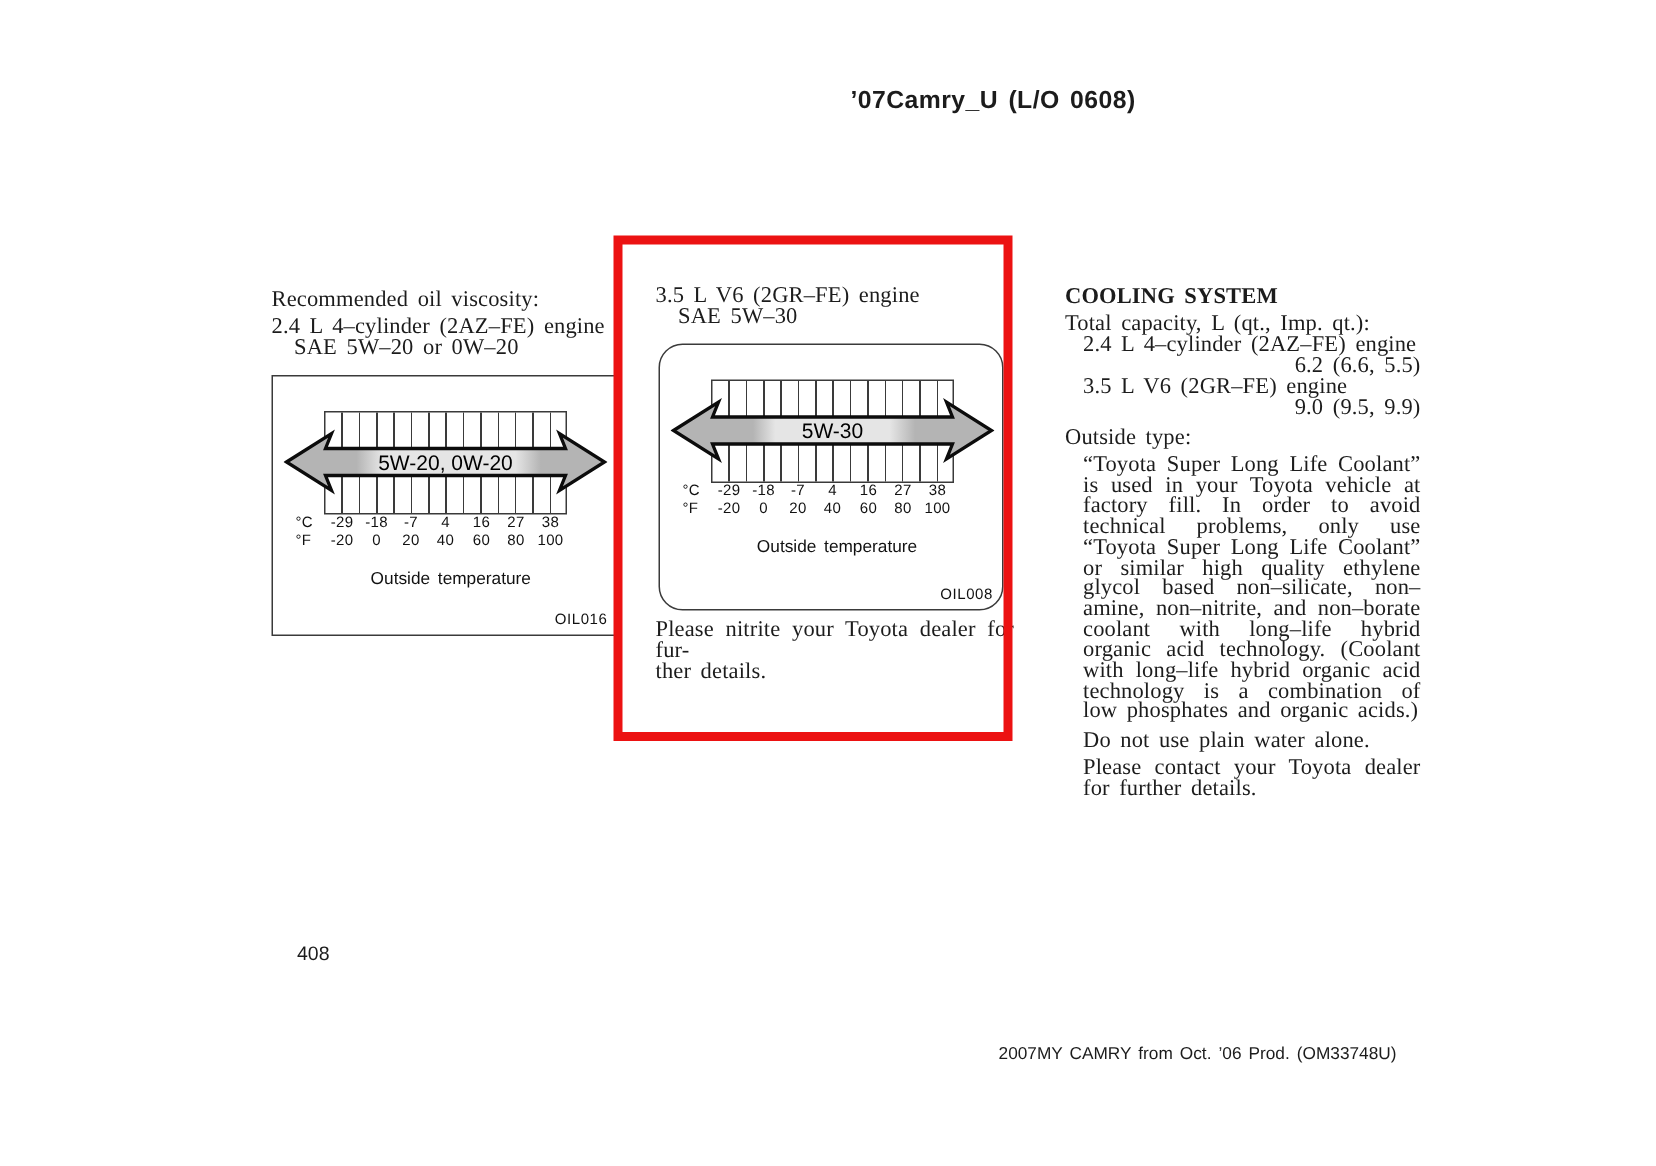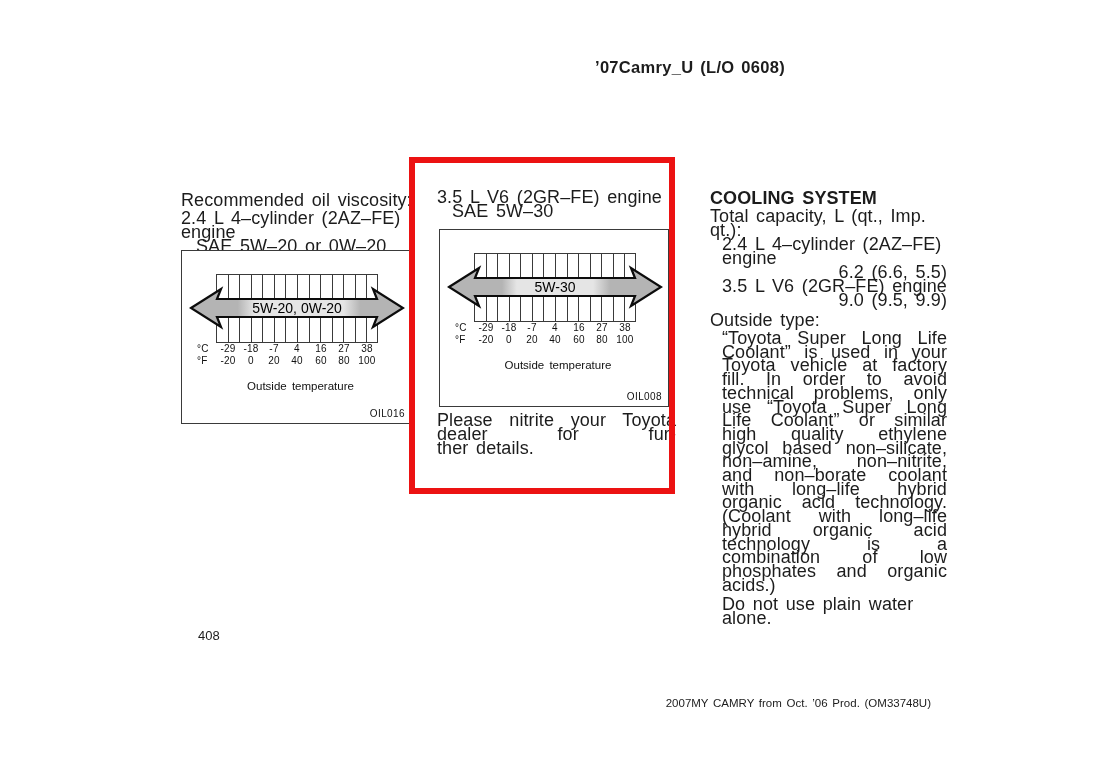--- a/index.html
+++ b/index.html
@@ -2,22 +2,22 @@
 <html><head>
 <meta charset="utf-8">
 <style>
   html,body{margin:0;padding:0;background:#ffffff;}
   .page{
     position:relative;width:1104px;height:777px;overflow:hidden;
     background:#ffffff;color:#1c1c1c;
     font-family:"Liberation Sans","DejaVu Sans",sans-serif;
   }
   .abs{position:absolute;}
-  .doc-title{font-size:16.5px;font-weight:bold;letter-spacing:.3px;word-spacing:2px;margin-left:28px;}
-  .txt{font-size:18px;line-height:14px;word-spacing:2.5px;letter-spacing:.1px;}
+  .doc-title{font-size:16.5px;font-weight:bold;letter-spacing:.3px;word-spacing:2px;}
+  .txt{font-size:15px;line-height:14px;word-spacing:2.5px;letter-spacing:.1px;font-family:Liberation Serif, serif;}
   .bold{font-weight:bold;}
   .indent15{padding-left:15px;}
   .indent12{padding-left:12px;}
   .right-val{text-align:right;}
   .just{text-align:justify;}
   .just-force{text-align:justify;text-align-last:justify;}
   .para{line-height:13.7px;}
   .mt4{margin-top:4px;} .mt5{margin-top:5px;} .mt6{margin-top:6px;}
 
   
@@ -93,21 +93,21 @@
     </div>
     <div class="chart-caption">Outside temperature</div>
     <div class="fig-id">OIL016</div>
   </div>
 
   <div class="abs txt" style="left:437px;top:190px;width:238px;">
     <div>3.5 L V6 (2GR–FE) engine</div>
     <div class="indent15">SAE 5W–30</div>
   </div>
 
-  <div class="chart-box" style="left:439px;top:229px;width:228px;height:176px;">
+  <div class="chart-box" style="left:439px;top:229px;width:228px;height:176px;border-radius:16px;">
     <div class="ruler"></div>
     <svg class="arrow-svg" width="216" height="44" viewBox="0 0 216 44">
       <defs>
         <linearGradient id="g35" x1="0" y1="0" x2="1" y2="0">
           <stop offset="0" stop-color="#b4b4b4"></stop>
             <stop offset="0.25" stop-color="#b4b4b4"></stop>
           <stop offset="0.32" stop-color="#e5e5e5"></stop>
             <stop offset="0.68" stop-color="#e5e5e5"></stop>
           <stop offset="0.76" stop-color="#b4b4b4"></stop>
             <stop offset="1" stop-color="#b4b4b4"></stop>
@@ -148,20 +148,21 @@
   <div class="abs txt" style="left:710px;top:191px;width:237px;">
     <div class="bold">COOLING SYSTEM</div>
     <div class="mt4">Total capacity, L (qt., Imp. qt.):</div>
     <div class="indent12">2.4 L 4–cylinder (2AZ–FE) engine</div>
     <div class="right-val">6.2 (6.6, 5.5)</div>
     <div class="indent12">3.5 L V6 (2GR–FE) engine</div>
     <div class="right-val">9.0 (9.5, 9.9)</div>
     <div class="mt6">Outside type:</div>
     <div class="indent12 just para mt5">“Toyota Super Long Life Coolant” is used in your Toyota vehicle at factory fill. In order to avoid technical problems, only use “Toyota Super Long Life Coolant” or similar high quality ethylene glycol based non–silicate, non–amine, non–nitrite, and non–borate coolant with long–life hybrid organic acid technology. (Coolant with long–life hybrid organic acid technology is a combination of low phosphates and organic acids.)</div>
     <div class="indent12 mt5">Do not use plain water alone.</div>
+    <div class="indent12 just para mt5">Please contact your Toyota dealer for further details.</div>
   </div>
 
   <div class="red-box"></div>
 
   <div class="abs page-number" style="left:180px;top:628px;margin-left:18px;">408</div>
   <div class="abs footer-note" style="left:600px;top:697px;width:331px;">2007MY CAMRY from Oct. ’06 Prod. (OM33748U)</div>
 
 </div>
 
 </body></html>

